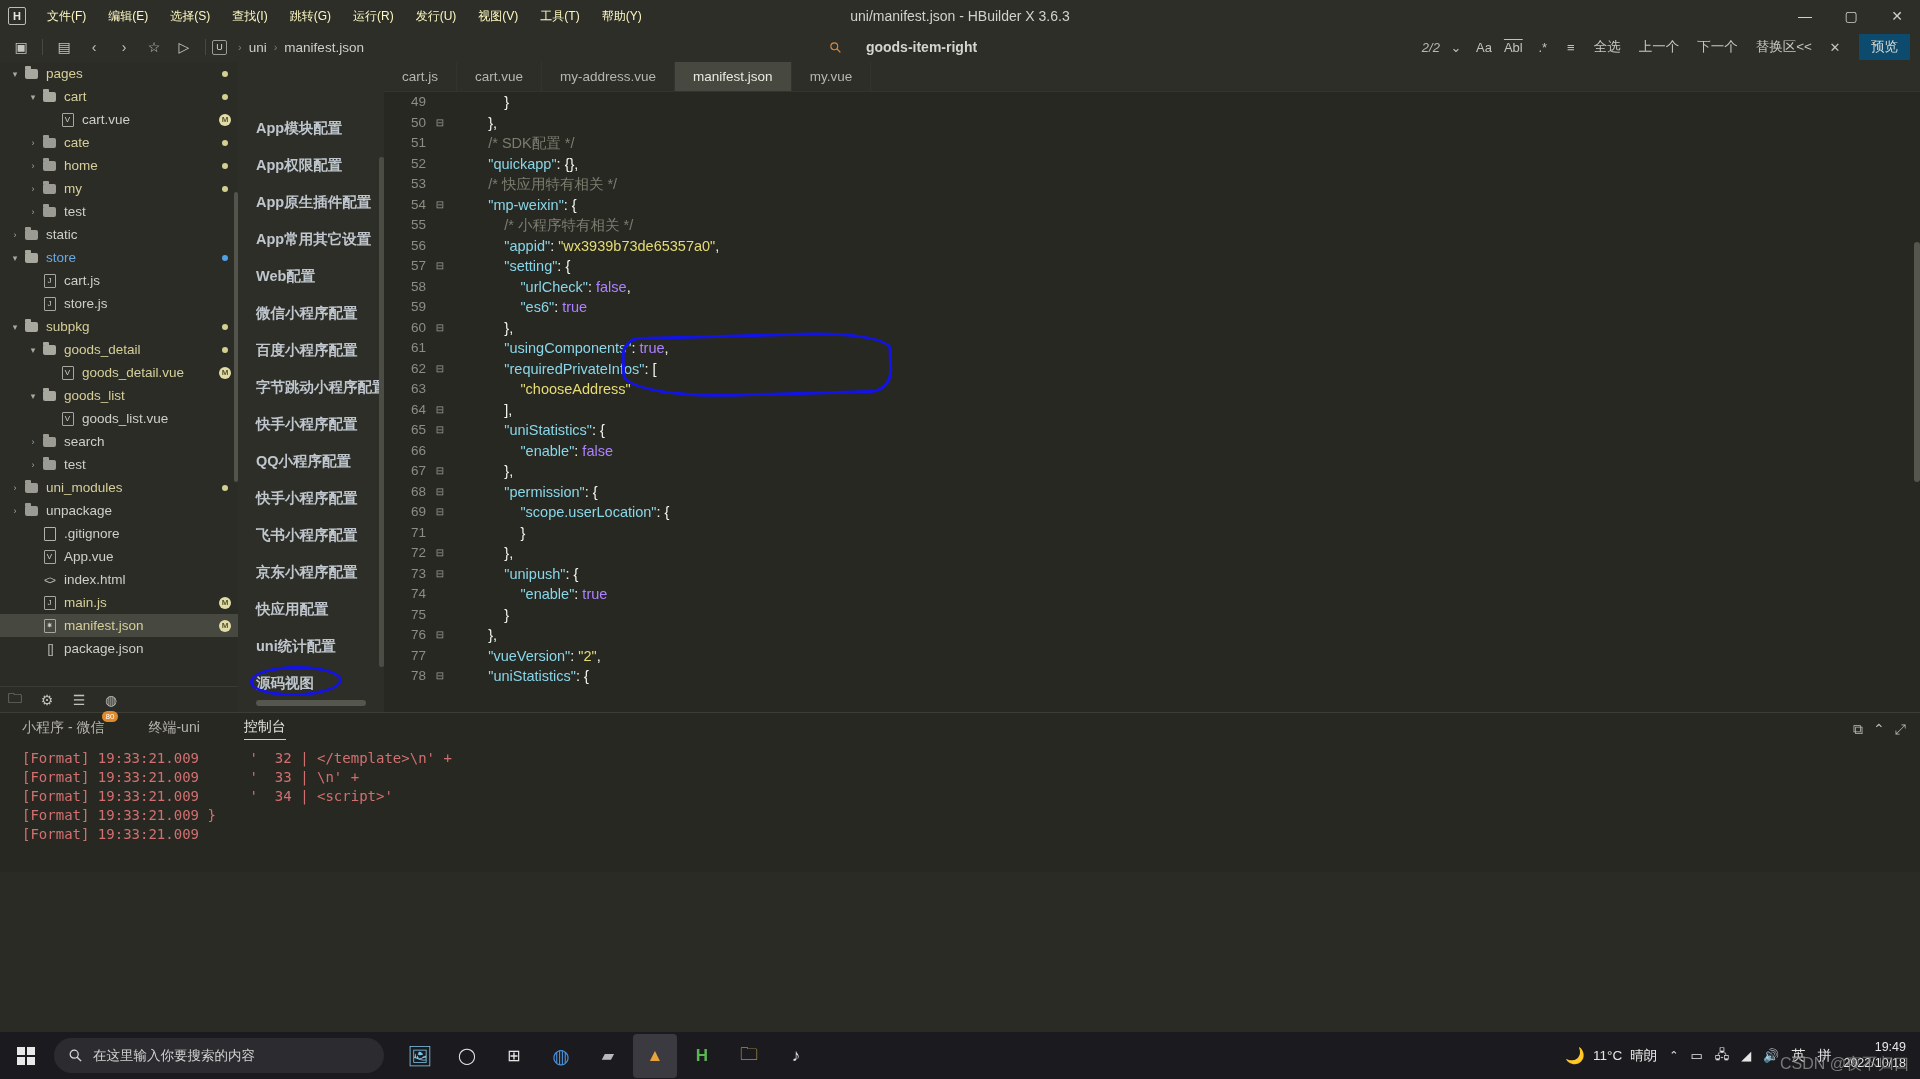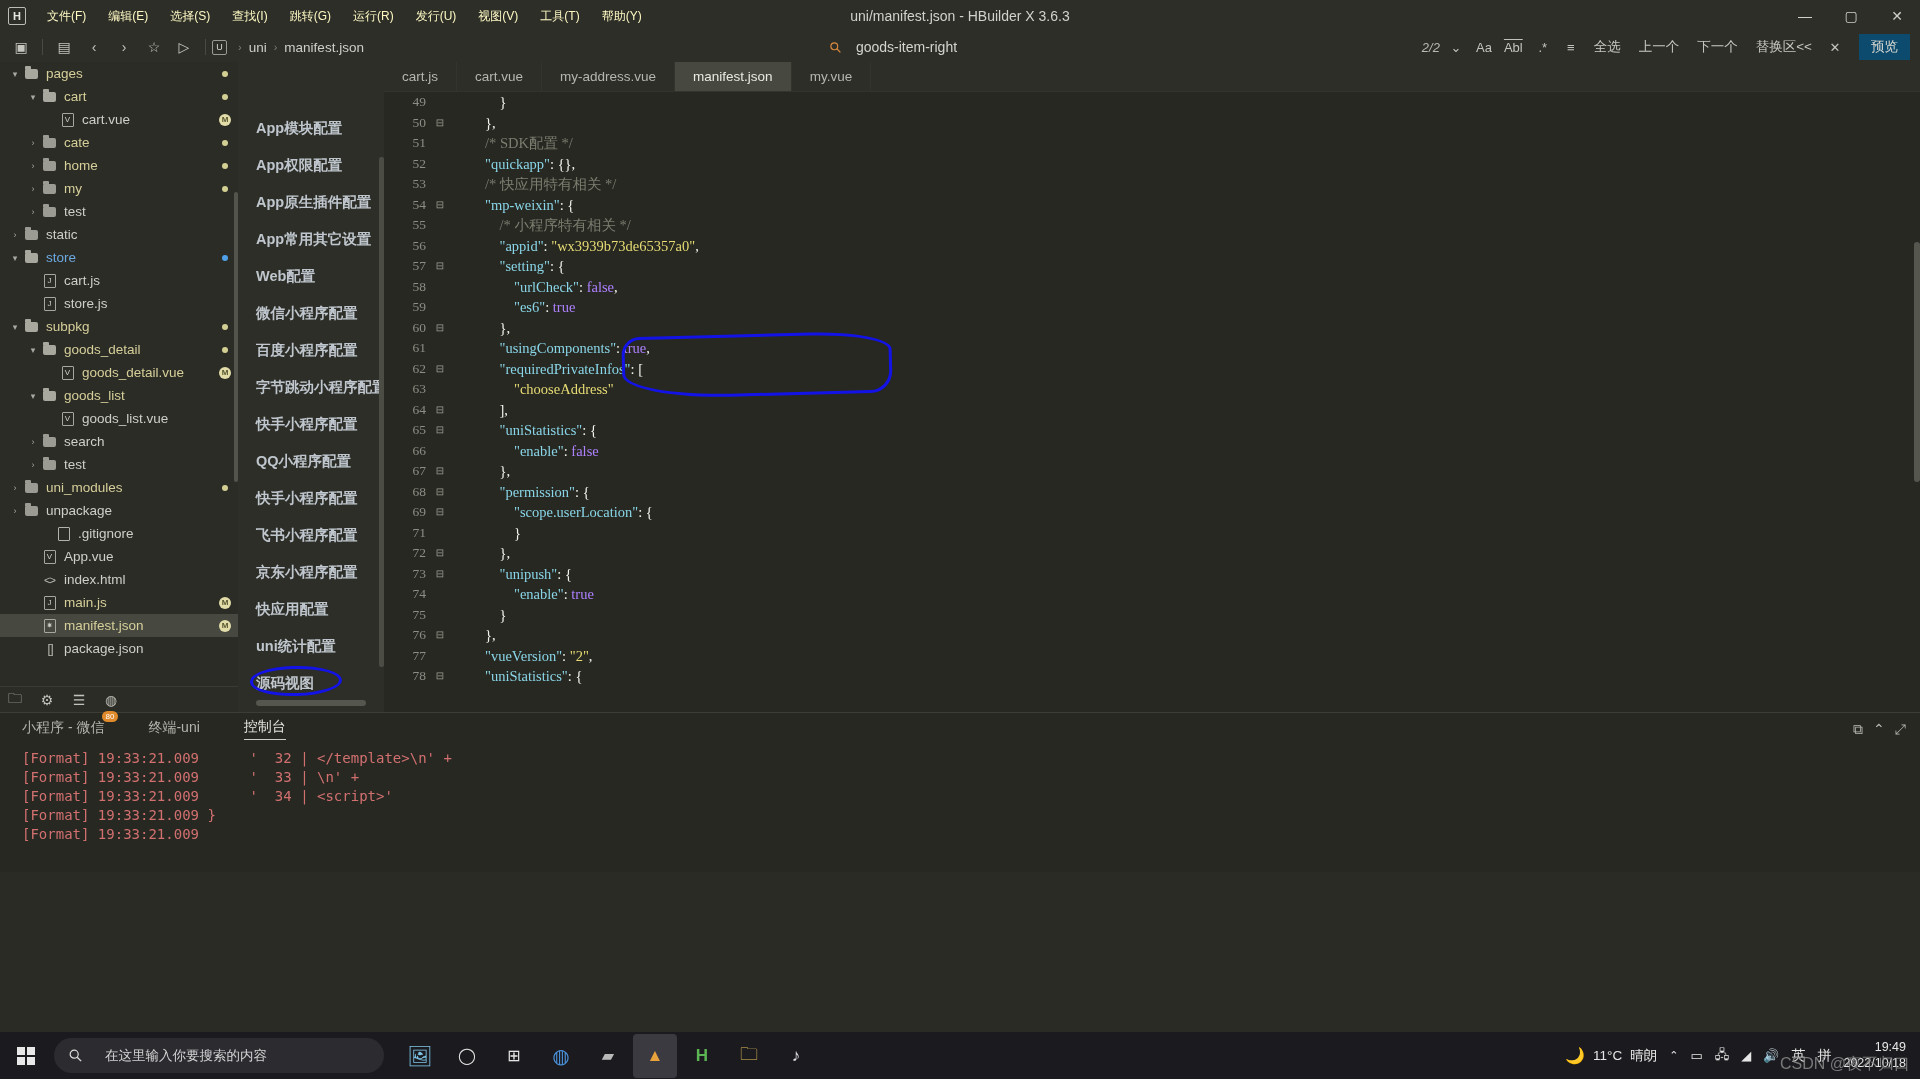--- a/index.html
+++ b/index.html
@@ -44,21 +44,21 @@
   }
   .tb-sep { width: 1px; height: 16px; background: #484941; margin: 0 6px; }
   .crumb-badge {
     width: 15px; height: 15px; border: 1px solid #9a9a92; color: #ddddd5;
     font-size: 9px; display: flex; align-items: center; justify-content: center;
     border-radius: 2px; margin-right: 4px;
   }
   .crumb { color: #cfcfc8; font-size: 13.5px; }
   .crumb-sep { color: #7e7f77; margin: 0 7px; font-size: 11px; }
 
-  .find-zone { display: flex; align-items: center; margin-left: 460px; gap: 8px; }
+  .find-zone { display: flex; align-items: center; margin-left: 460px; gap: 18px; font-weight: bold; }
   .find-term { color: #d5d5ce; font-size: 14px; }
   .find-right { margin-left: auto; display: flex; align-items: center; gap: 4px; }
   .fcount { color: #b9b9b1; font-size: 13px; font-style: italic; }
   .ficon {
     min-width: 24px; height: 22px; padding: 0 4px; display: flex; align-items: center;
     justify-content: center; color: #c3c3bc; font-size: 13px;
   }
   .ftext { color: #c7c7c0; font-size: 13.5px; padding: 0 7px; height: 22px;
            display: flex; align-items: center; }
   .preview-btn {
@@ -154,21 +154,21 @@
     height: 30px; background: #2d2e28; display: flex; align-items: stretch;
     border-bottom: 1px solid #33342d;
   }
   .tab {
     padding: 0 18px; display: flex; align-items: center; color: #b6b6ae;
     font-size: 13.5px; border-right: 1px solid #33342d;
   }
   .tab.active { background: #474840; color: #eaeae3; }
   .code-area {
     position: absolute; top: 30px; left: 0; right: 0; bottom: 0;
-    font-family: Liberation Serif, serif; font-size: 14.5px; line-height: 20.5px;
+    font-family: Liberation Sans, sans-serif; font-size: 14.5px; line-height: 20.5px;
     overflow: hidden;
   }
   .cline { display: flex; height: 20.5px; white-space: pre; }
   .gutter {
     width: 48px; text-align: right; color: #8d8d84; padding-right: 6px;
     flex: none; font-size: 13.5px;
   }
   .fold {
     width: 16px; text-align: center; color: #9a9a91; font-size: 10px; flex: none;
   }
@@ -210,21 +210,21 @@
     position: absolute; bottom: 0; left: 0; width: 1920px; height: 47px;
     background: #1b1b1f; display: flex; align-items: center; color: #e6e6e6;
   }
   .start-btn { width: 52px; height: 47px; display: flex; align-items: center; justify-content: center; }
   .win-logo { width: 18px; height: 18px; display: grid; grid-template-columns: 1fr 1fr;
               grid-template-rows: 1fr 1fr; gap: 2px; }
   .win-logo i { background: #e8e8e8; display: block; }
   .search-pill {
     width: 330px; height: 35px; background: #2b2b30; border-radius: 18px;
     display: flex; align-items: center; padding: 0 14px; margin-left: 2px;
-    color: #d4d4d4; font-size: 13.5px; gap: 22px;
+    color: #d4d4d4; font-size: 13.5px; gap: 10px;
   }
   .tb-apps { display: flex; align-items: center; gap: 3px; margin-left: 14px; }
   .tb-app {
     width: 44px; height: 44px; display: flex; align-items: center; justify-content: center;
     border-radius: 4px; position: relative;
   }
   .tb-app.active { background: #3a3a40; }
   .tray { margin-left: auto; display: flex; align-items: center; gap: 12px; padding-right: 10px; font-size: 13px; }
   .tray-weather { display: flex; align-items: center; gap: 8px; font-size: 13.5px; }
   .clock { text-align: right; line-height: 1.25; font-size: 12.5px; padding-right: 4px; }
@@ -449,21 +449,21 @@
             <span class="lbl yellow">uni_modules</span>
             <span class="dot y"></span>
           </div>
           <div class="row" style="padding-left: 8px;">
             <span class="arrow">›</span>
             <span class="ficon-box">
               <span class="folder closed"></span>
             </span>
             <span class="lbl grey">unpackage</span>
           </div>
-          <div class="row" style="padding-left: 40px;">
+          <div class="row" style="padding-left: 26px;">
             <span class="arrow none">›</span>
             <span class="ficon-box">
               <span class="fileglyph plain"></span>
             </span>
             <span class="lbl grey">.gitignore</span>
           </div>
           <div class="row" style="padding-left: 26px;">
             <span class="arrow none">›</span>
             <span class="ficon-box">
               <span class="fileglyph">V</span>

